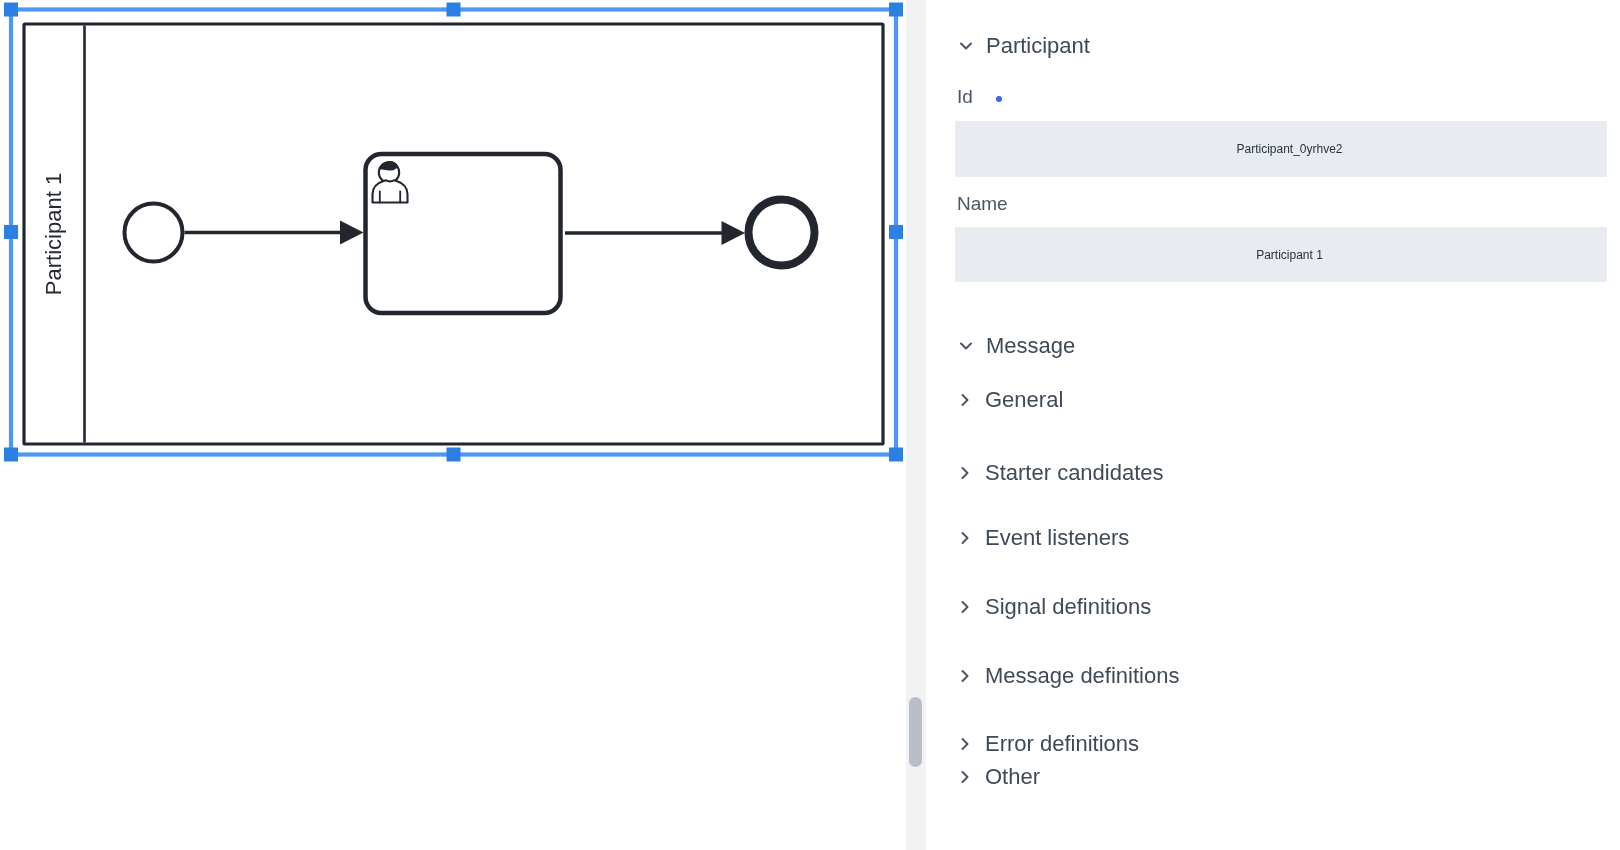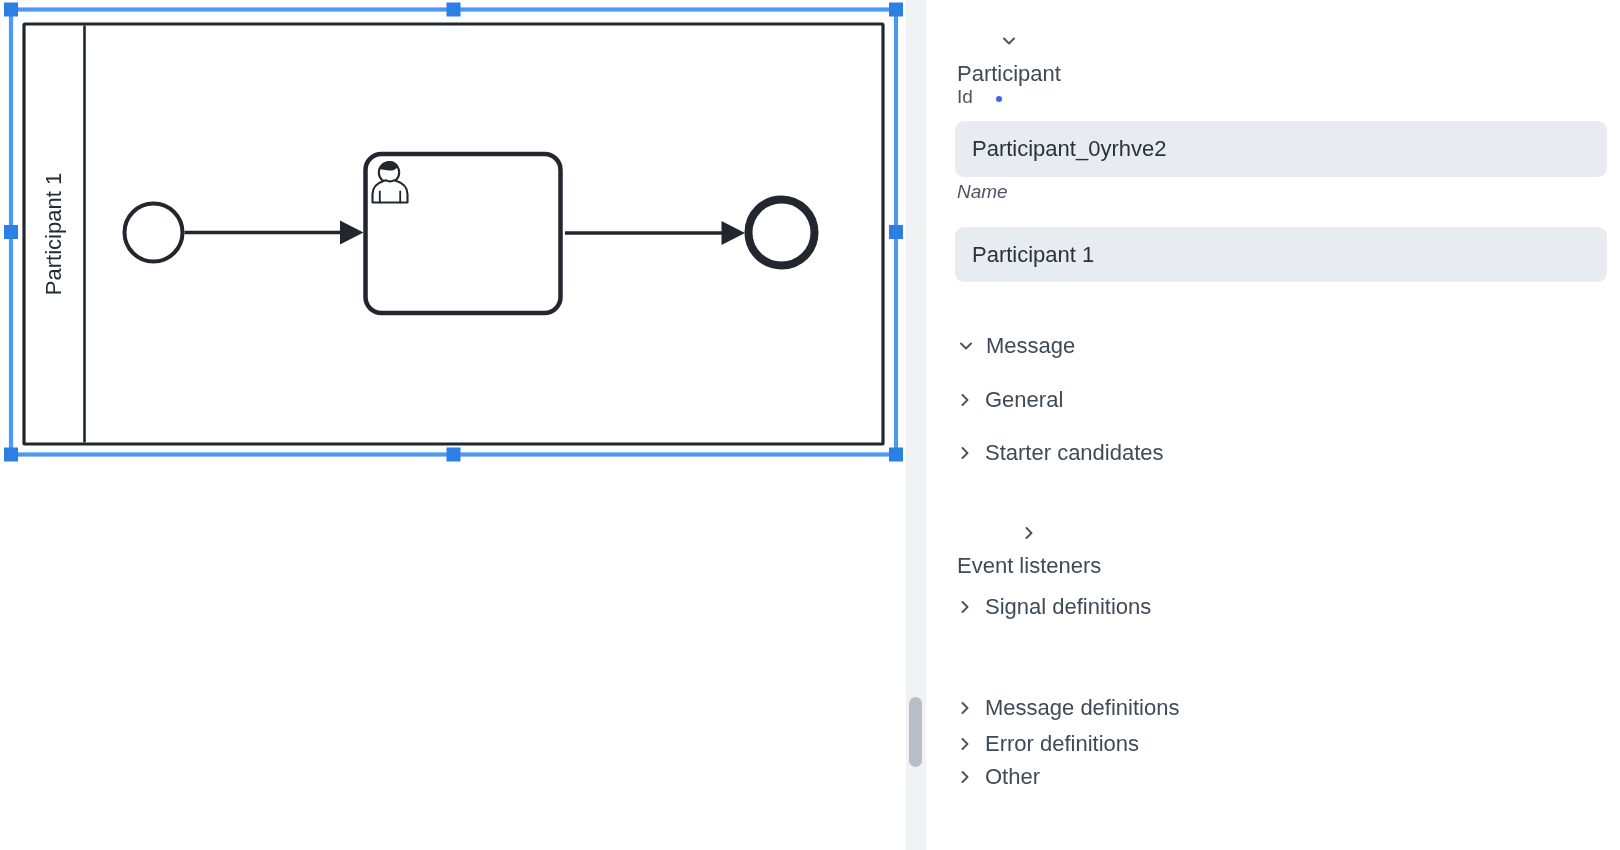--- a/index.html
+++ b/index.html
@@ -31,23 +31,23 @@
   .group-header{position:absolute;left:31px;height:28px;display:flex;align-items:center;gap:11px;
     font-size:22px;color:var(--panel-text);cursor:pointer;}
   .group-header .chev{flex:0 0 18px;height:18px;}
   .section-row{position:absolute;left:31px;height:26px;display:flex;align-items:center;gap:12px;
     font-size:22px;color:var(--panel-text);cursor:pointer;}
   .section-row .chev{flex:0 0 16px;height:16px;}
   .field-label{position:absolute;left:31px;height:22px;display:flex;align-items:center;
     font-size:19px;color:var(--label-text);gap:15px;}
   .req-dot{display:inline-block;width:6px;height:6px;border-radius:50%;background:var(--required-dot);
     margin-left:8px;margin-top:3px;}
-  .text-input{position:absolute;left:29px;width:652px;height:56px;border:none;border-radius:9px;
-    background:var(--input-bg);font-family:"Liberation Sans",sans-serif;font-size:22px;
-    color:var(--input-text);padding:0 0 0 17px;outline:none;}
+  .text-input{position:absolute;left:29px;width:652px;height:56px;border:none;border-radius:1px;
+    background:var(--input-bg);font-family:"Liberation Sans",sans-serif;font-size:12px;
+    color:var(--input-text);padding:0 0 0 17px;outline:none;text-align:center;}
   .chev{display:block;}
 </style>
 </head>
 <body>
 
 <div class="root">
 
   <div class="canvas">
     <svg width="906" height="850" viewBox="0 0 906 850" xmlns="http://www.w3.org/2000/svg">
 
@@ -102,74 +102,74 @@
       </g>
     </svg>
   </div>
 
   <div class="scroll-track">
     <div class="scroll-thumb"></div>
   </div>
 
   <aside class="panel">
 
-    <div class="group-header" style="top:32px;flex-direction:column;">
+    <div class="group-header" style="top:32px;">
       <svg class="chev" viewBox="0 0 18 18">
         <polyline points="4,6.5 9,11.5 14,6.5" fill="none" stroke="#4b5663" stroke-width="2" stroke-linecap="round" stroke-linejoin="round"></polyline>
       </svg>
       <span>Participant</span>
     </div>
 
     <div class="field-label" style="top:86px;">
       <span>Id</span>
       <span class="req-dot"></span>
     </div>
     <input class="text-input" style="top: 121px; height: 56px;" type="text" value="Participant_0yrhve2">
 
-    <div class="field-label" style="top:181px;font-style:italic;">
+    <div class="field-label" style="top:193px;">
       <span>Name</span>
     </div>
     <input class="text-input" style="top: 227px; height: 55px;" type="text" value="Participant 1">
 
     <div class="group-header" style="top:332px;">
       <svg class="chev" viewBox="0 0 18 18">
         <polyline points="4,6.5 9,11.5 14,6.5" fill="none" stroke="#4b5663" stroke-width="2" stroke-linecap="round" stroke-linejoin="round"></polyline>
       </svg>
       <span>Message</span>
     </div>
 
     <div class="section-row" style="top:387px;justify-content:flex-end;">
       <svg class="chev" viewBox="0 0 16 16">
         <polyline points="5.5,3 10.5,8 5.5,13" fill="none" stroke="#4b5663" stroke-width="2" stroke-linecap="round" stroke-linejoin="round"></polyline>
       </svg>
       <span>General</span>
     </div>
 
-    <div class="section-row" style="top:440px;">
+    <div class="section-row" style="top:460px;">
       <svg class="chev" viewBox="0 0 16 16">
         <polyline points="5.5,3 10.5,8 5.5,13" fill="none" stroke="#4b5663" stroke-width="2" stroke-linecap="round" stroke-linejoin="round"></polyline>
       </svg>
       <span>Starter candidates</span>
     </div>
 
-    <div class="section-row" style="top:525px;flex-direction:column;">
+    <div class="section-row" style="top:525px;">
       <svg class="chev" viewBox="0 0 16 16">
         <polyline points="5.5,3 10.5,8 5.5,13" fill="none" stroke="#4b5663" stroke-width="2" stroke-linecap="round" stroke-linejoin="round"></polyline>
       </svg>
       <span>Event listeners</span>
     </div>
 
     <div class="section-row" style="top:594px;">
       <svg class="chev" viewBox="0 0 16 16">
         <polyline points="5.5,3 10.5,8 5.5,13" fill="none" stroke="#4b5663" stroke-width="2" stroke-linecap="round" stroke-linejoin="round"></polyline>
       </svg>
       <span>Signal definitions</span>
     </div>
 
-    <div class="section-row" style="top:695px;">
+    <div class="section-row" style="top:663px;">
       <svg class="chev" viewBox="0 0 16 16">
         <polyline points="5.5,3 10.5,8 5.5,13" fill="none" stroke="#4b5663" stroke-width="2" stroke-linecap="round" stroke-linejoin="round"></polyline>
       </svg>
       <span>Message definitions</span>
     </div>
 
     <div class="section-row" style="top:731px;">
       <svg class="chev" viewBox="0 0 16 16">
         <polyline points="5.5,3 10.5,8 5.5,13" fill="none" stroke="#4b5663" stroke-width="2" stroke-linecap="round" stroke-linejoin="round"></polyline>
       </svg>

